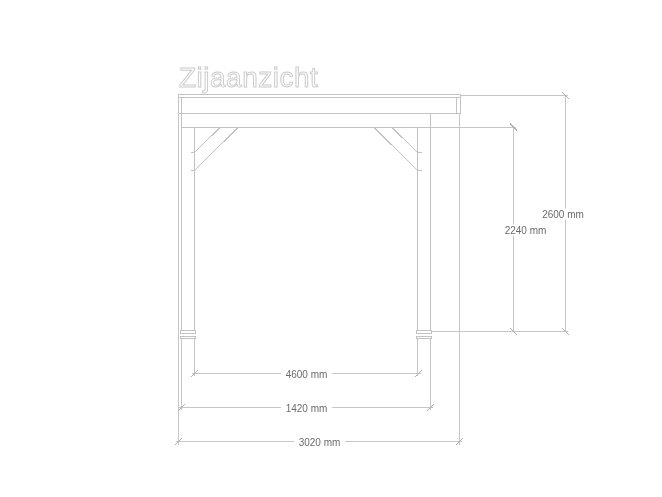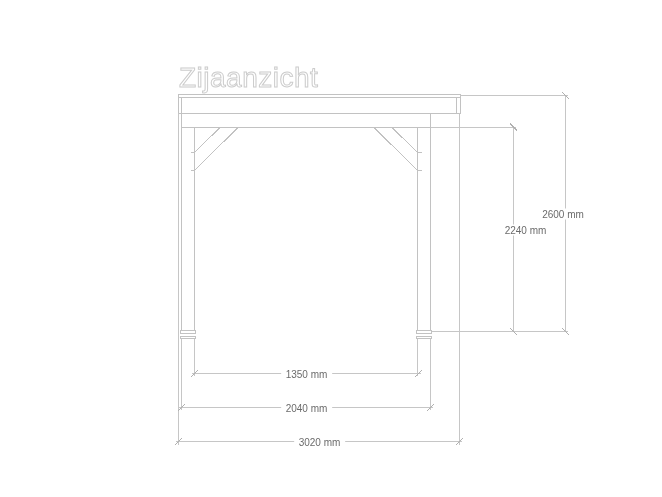--- a/index.html
+++ b/index.html
@@ -112,23 +112,23 @@
       <line class="tick" x1="427" y1="411" x2="434" y2="404"></line>
       <line class="tick" x1="175" y1="445" x2="182" y2="438"></line>
       <line class="tick" x1="456" y1="445" x2="463" y2="438"></line>
       <line class="tick" x1="510" y1="123.5" x2="517" y2="130.5"></line>
       <line class="tick" x1="510" y1="328" x2="517" y2="335"></line>
       <line class="tick" x1="562" y1="92" x2="569" y2="99"></line>
       <line class="tick" x1="562" y1="328" x2="569" y2="335"></line>
     </g>
   </svg>
 
-  <div class="dim-label" style="left:306.5px;top:373.5px;">1350 mm</div>
+  <div class="dim-label" style="left:306.5px;top:373.5px;">4600 mm</div>
 
-  <div class="dim-label" style="left:306.5px;top:407.5px;">2040 mm</div>
+  <div class="dim-label" style="left:306.5px;top:407.5px;">1420 mm</div>
 
   <div class="dim-label" style="left:319.5px;top:441.5px;text-align:right;">3020 mm</div>
 
   <div class="dim-label" style="left:513.5px;top:230px;margin-left:12px;">2240 mm</div>
 
   <div class="dim-label" style="left:563px;top:214px;">2600 mm</div>
 
 </div>
 
 </body></html>

